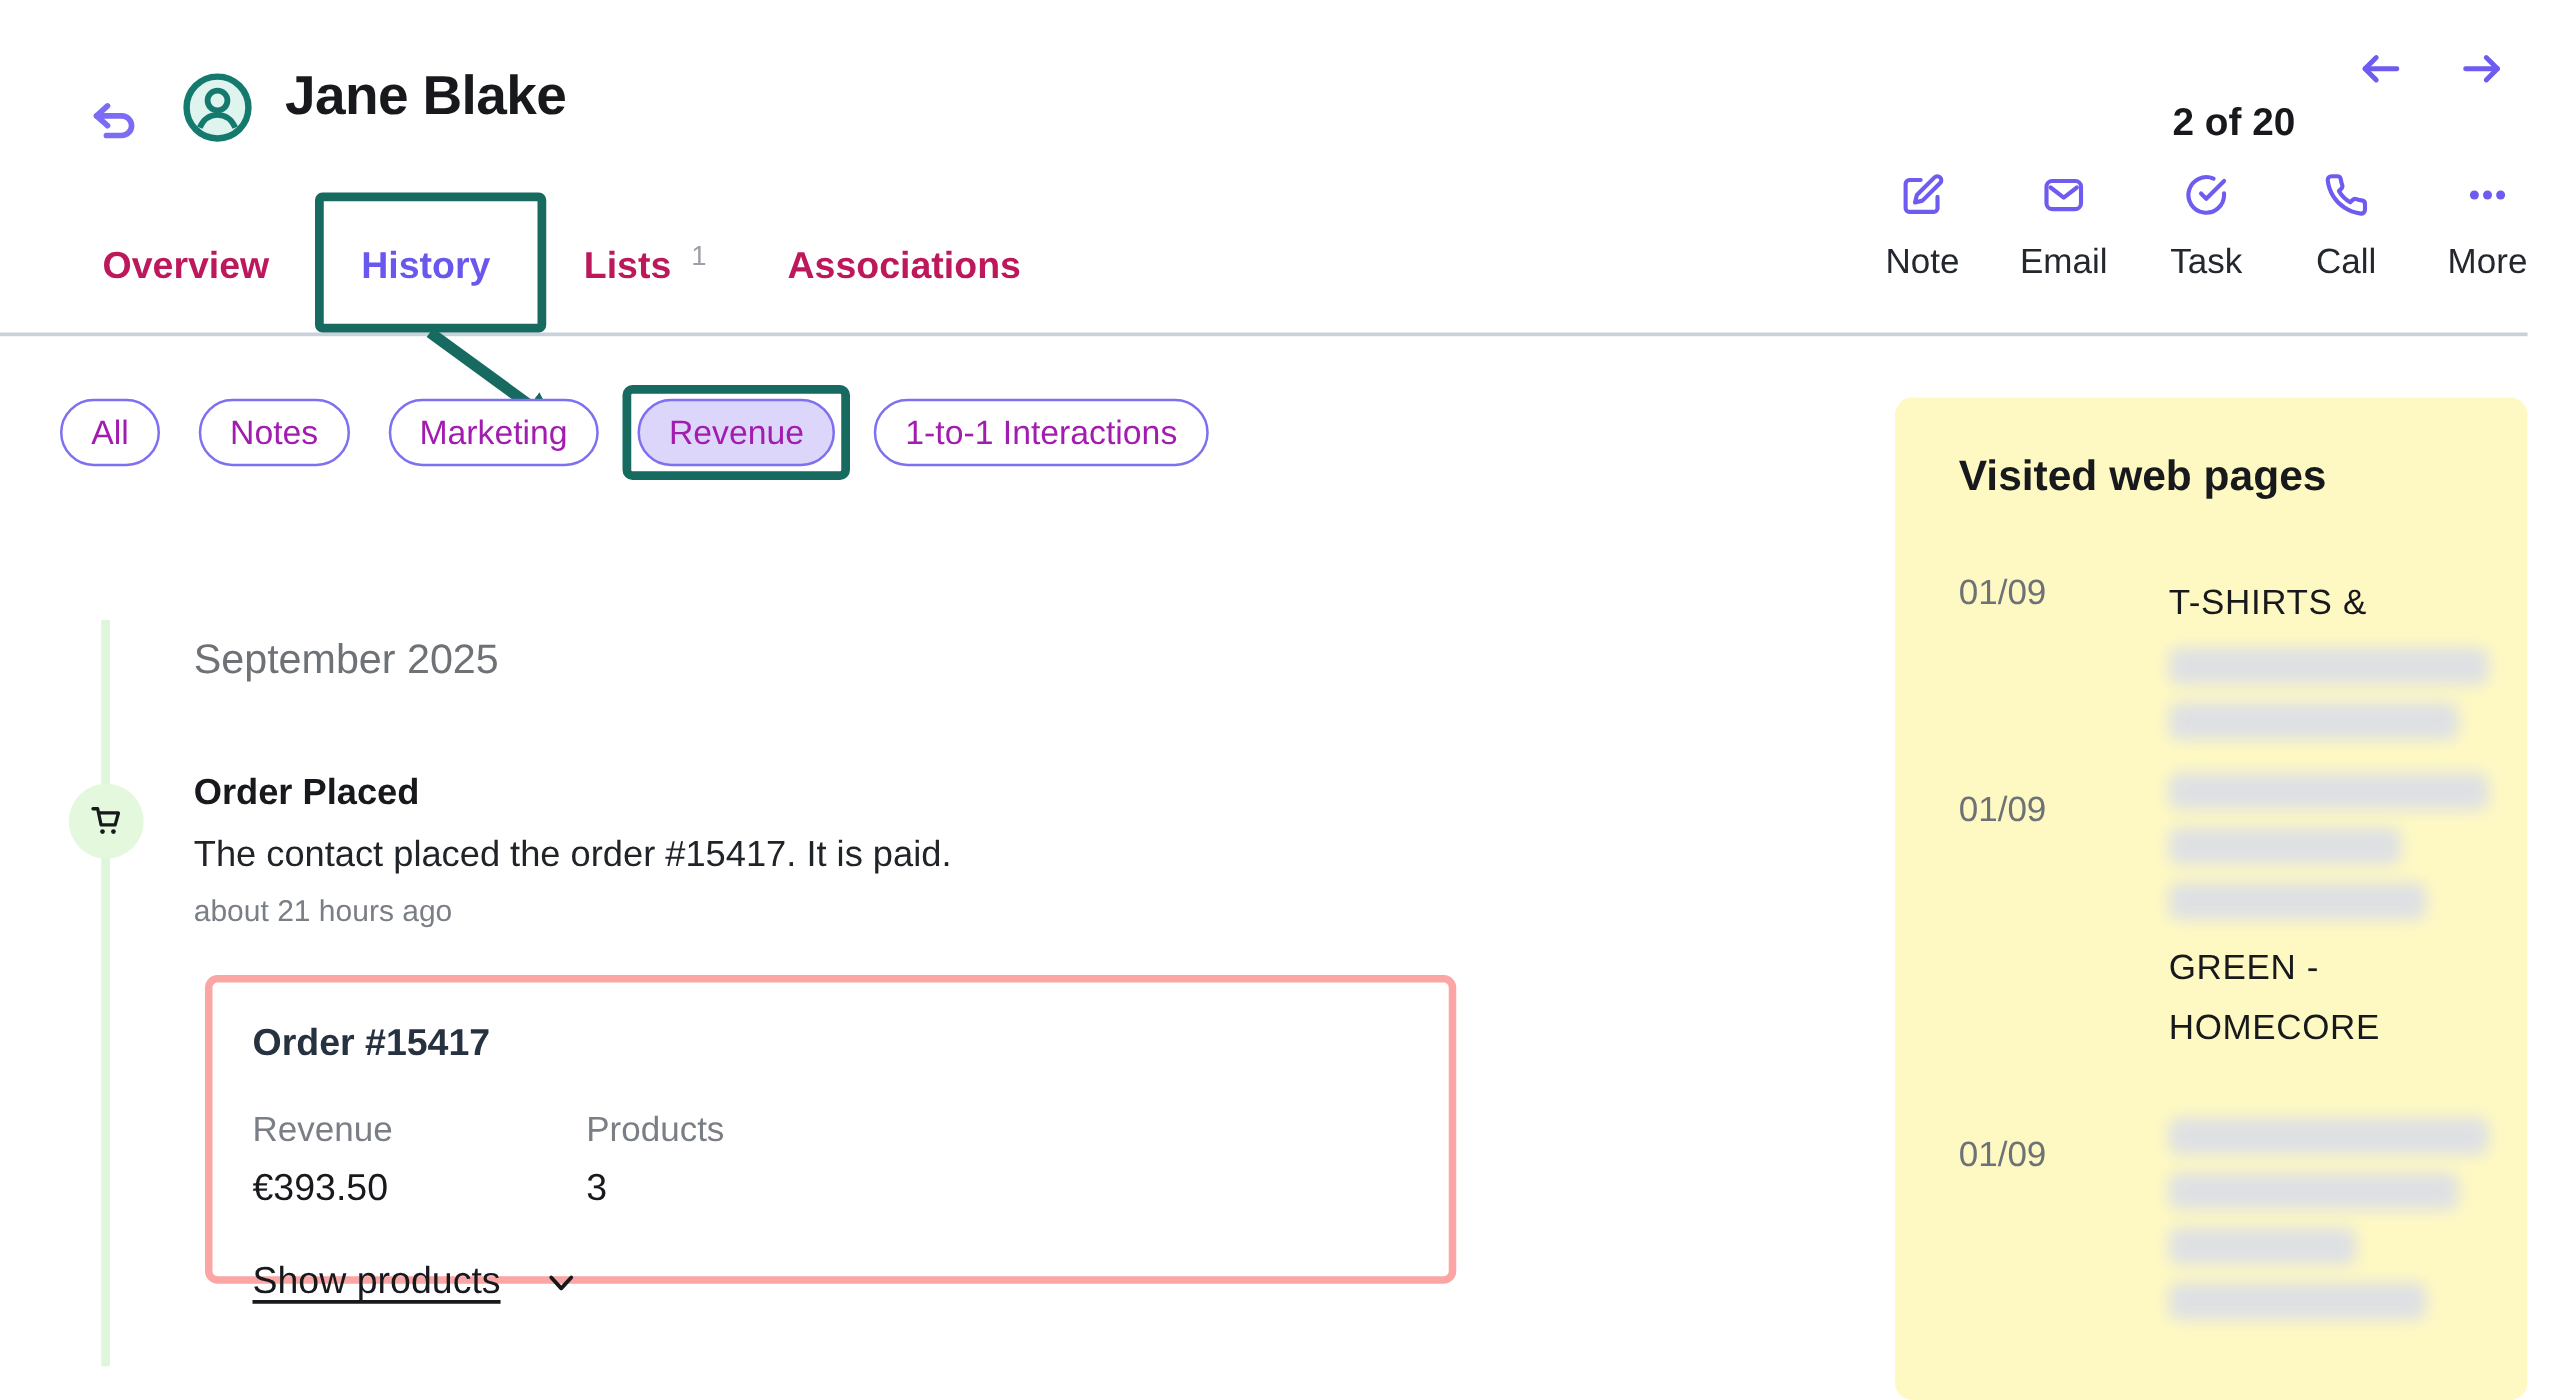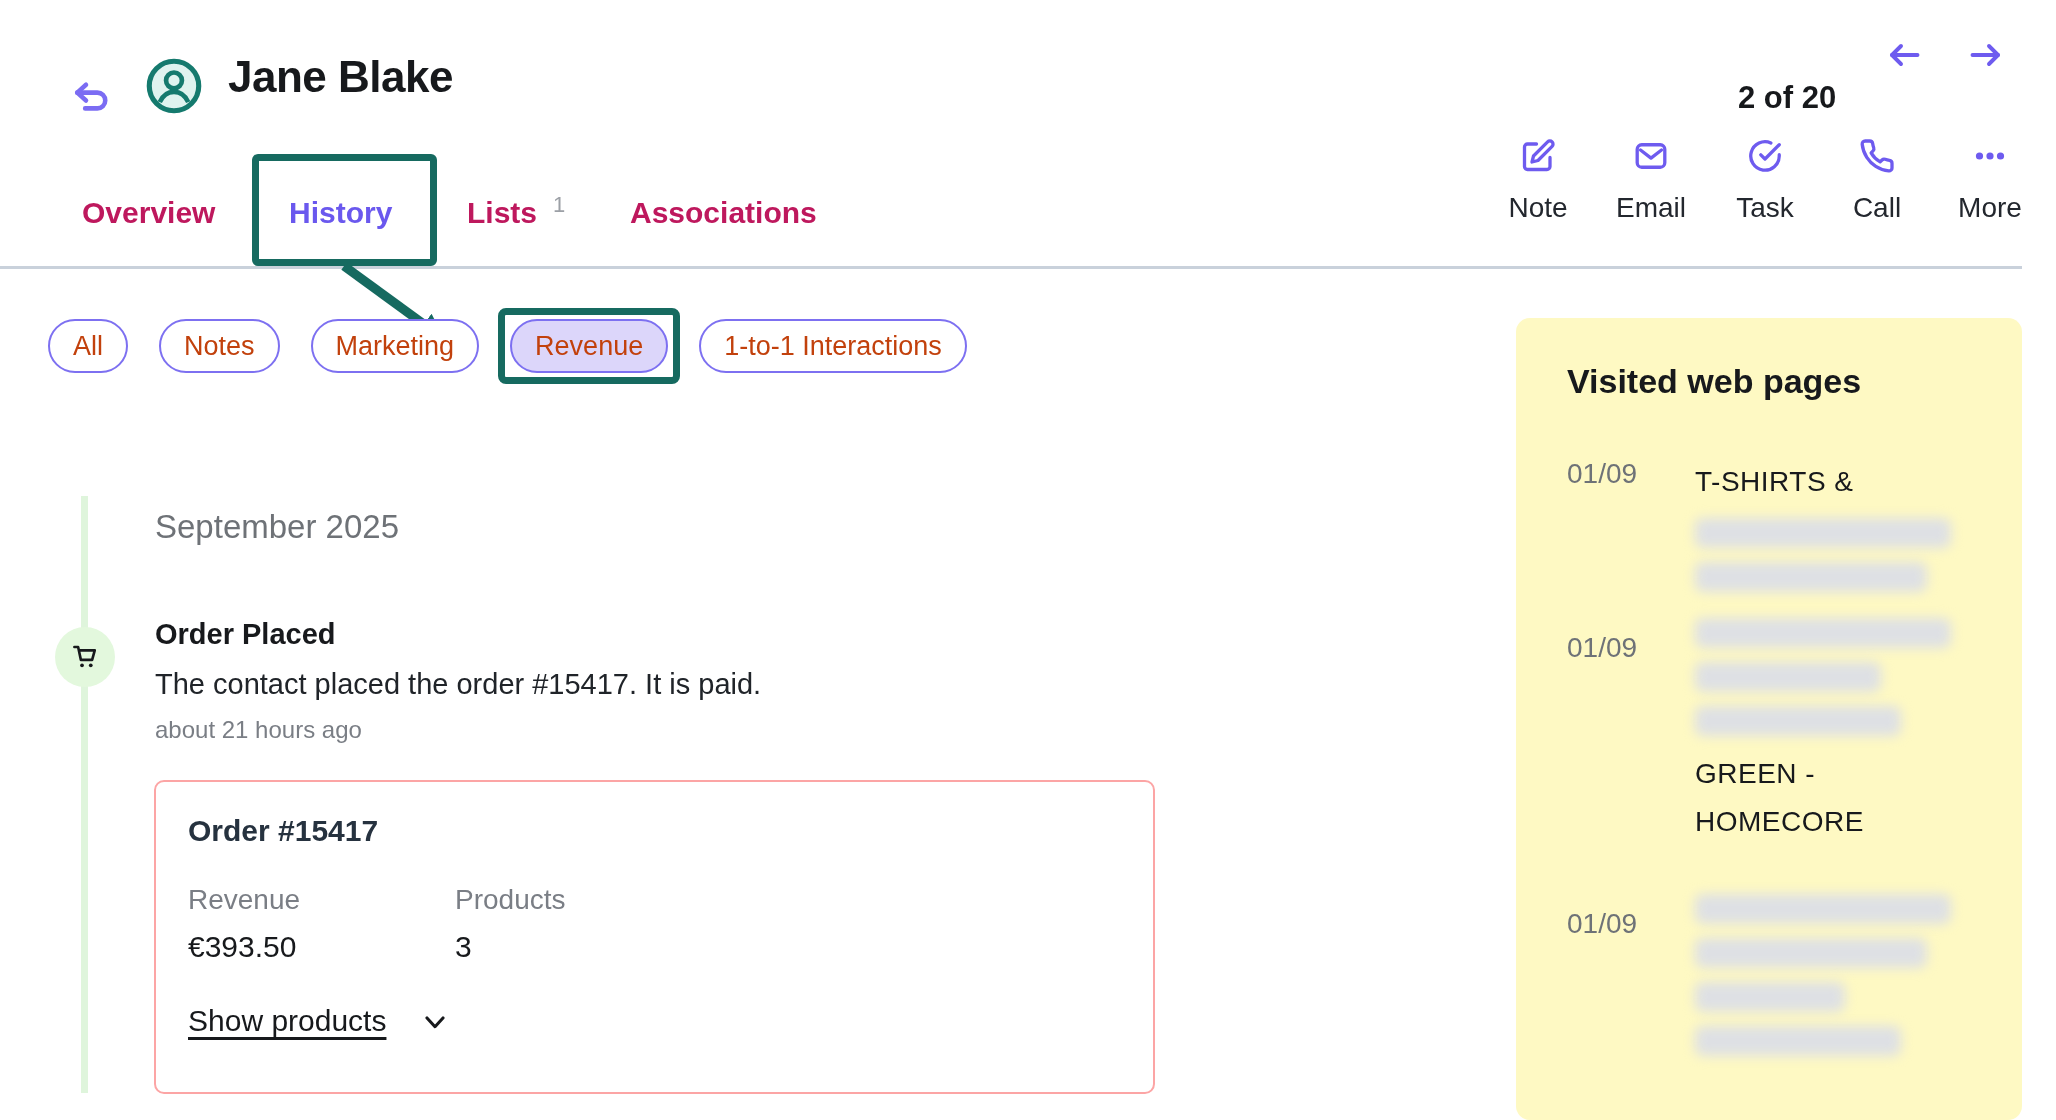--- a/index.html
+++ b/index.html
@@ -24,54 +24,54 @@
 
   
   .tab { position:absolute; top:196px; font-size:30px; color:#be185d; font-weight:700; cursor:pointer; }
   .tab-active { color:#6a58ee; font-weight:700; }
   .tab-badge { position:absolute; top:192px; font-size:22px; color:#9ca0a6; font-weight:400; }
   .divider { position:absolute; left:0; top:266px; width:2022px; height:3px; background:#c9d1db; }
 
   
   .pills { position:absolute; left:48px; top:319px; display:flex; gap:31px; }
   .pill { position:relative; height:54px; line-height:50px; padding:0 23px; border:2px solid #7d70f1;
-          border-radius:28px; font-size:27px; color:#c2410c; background:#fff; cursor:pointer; white-space:nowrap; }
+          border-radius:28px; font-size:27px; color:#a21caf; background:#fff; cursor:pointer; white-space:nowrap; }
   .pill-selected { background:#dcd6fa; }
   .annot-pill-box { position:absolute; top:-13px; left:-14px; right:-14px; bottom:-13px;
                     border:7px solid #166a60; border-radius:8px; pointer-events:none; }
 
   
   .annot-history-box { position:absolute; left:252px; top:154px; width:185px; height:112px;
                        border:7px solid #166a60; border-radius:6px; pointer-events:none; }
   .annot-arrow { position:absolute; left:330px; top:258px; pointer-events:none; }
 
   
   .timeline-line { position:absolute; left:81px; top:496px; width:7px; height:597px; background:#dff5dc; }
   .event-dot { position:absolute; left:55px; top:627px; width:60px; height:60px; border-radius:50%;
                background:#e3f8dd; display:flex; align-items:center; justify-content:center; }
   .month-label { position:absolute; left:155px; top:508px; font-size:33px; color:#6e7277; }
   .event-title { position:absolute; left:155px; top:618px; font-size:29px; font-weight:700; color:#17191c; }
   .event-desc  { position:absolute; left:155px; top:668px; font-size:29px; color:#202429; }
   .event-time  { position:absolute; left:155px; top:716px; font-size:24px; color:#7a7e85; }
 
-  .order-card { position:absolute; left:154px; top:780px; width:1001px; height:314px;
-                border:2px solid #fca5a5; border-radius:10px; background:#fff; }
+  .order-card { position:absolute; left:164px; top:780px; width:1001px; height:247px;
+                border:6px solid #fca5a5; border-radius:10px; background:#fff; }
   .order-title { position:absolute; left:32px; top:32px; font-size:30px; font-weight:700; color:#26323f; }
   .order-col-label { position:absolute; top:102px; font-size:28px; color:#7a7e85; }
   .order-col-value { position:absolute; top:148px; font-size:30px; color:#17191c;text-align:right; }
   .col-1 { left:32px; } .col-2 { left:299px; }
   .show-products { position:absolute; left:32px; top:222px; font-size:30px; color:#17191c;
                    text-decoration:underline; text-underline-offset:6px; cursor:pointer; font-weight:500; }
   .show-products-chevron { position:absolute; left:268px; top:232px; cursor:pointer; }
 
   
   .side-card { position:absolute; left:1516px; top:318px; width:506px; height:802px;
                background:#fef9c3; border-radius:14px; }
   .side-title { position:absolute; left:51px; top:44px; font-size:34px; font-weight:700; color:#17191c; }
-  .entry { position:absolute; left:51px; display:flex; }
+  .entry { position:absolute; left:51px; display:flex;gap:40px; }
   .entry-date { width:128px; font-size:28px; color:#6e7277; flex:0 0 128px; }
   .entry-body { width:276px; }
   .entry-line { font-size:28px; color:#17191c; line-height:48px; letter-spacing:0.5px; }
   .blur-stack { margin-top:12px; }
   .blur-stack.first { margin-top:-14px; }
   .blur-bar { height:30px; border-radius:8px; background:#dee0e4; filter:blur(6px); margin-bottom:14px; }
   .bw1 { width:256px; } .bw2 { width:232px; } .bw3 { width:150px; } .bw4 { width:206px; } .bw5 { width:186px; }
   .entry-1 { top:140px; } .entry-2 { top:314px; } .entry-3 { top:590px; }
 </style>
 </head>

